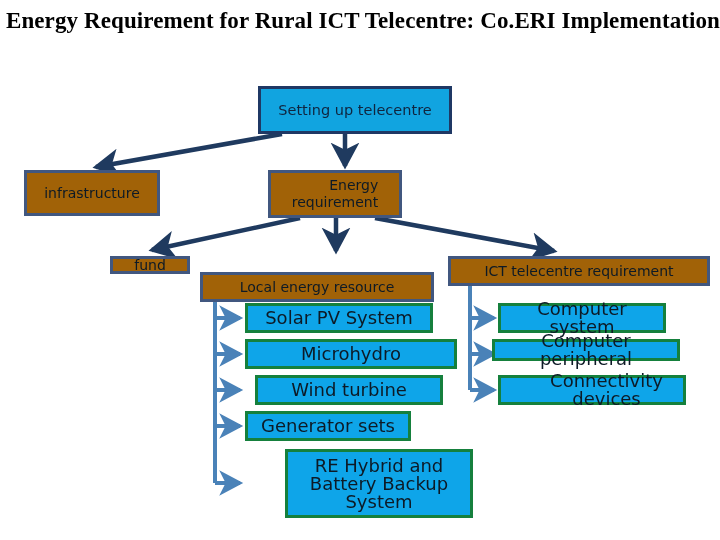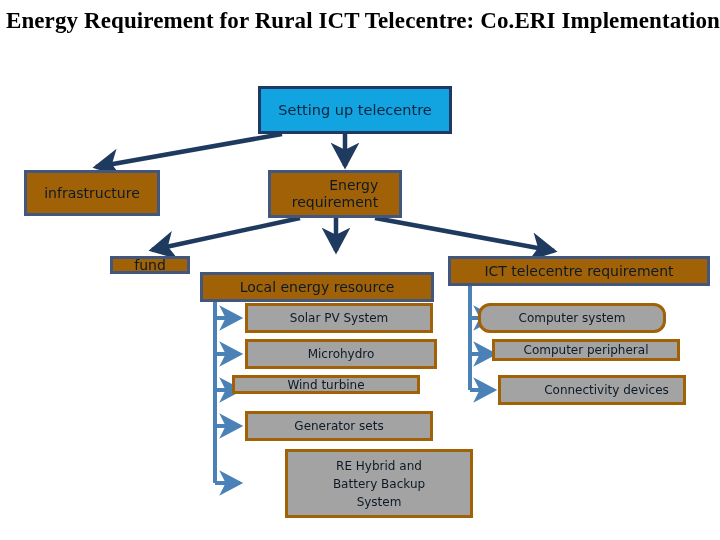--- a/index.html
+++ b/index.html
@@ -58,23 +58,23 @@
     color: #10253f;
     font-size: 14.5px;
   }
   .node-peach {
     background: #a16207;
     border: 3px solid #41577f;
     font-size: 14px;
     line-height: 17px;
   }
   .node-green {
-    background: #a3a3a3;
-    border: 3px solid #a16207;
-    font-size: 12px;
+    background: #0ea5e9;
+    border: 3px solid #15803d;
+    font-size: 18px;
     line-height: 18px;
   }
   .node .lbl {
     padding: 0 4px;
     white-space: pre-line;
   }
 </style>
 </head>
 <body>
 
@@ -151,39 +151,39 @@
   </div>
 
   <div class="node node-peach" style="left:448px; top:256px; width:262px; height:30px;">
     <span class="lbl">ICT telecentre requirement</span>
   </div>
 
   <div class="node node-green" style="left:245px; top:303px; width:188px; height:30px;">
     <span class="lbl">Solar PV System</span>
   </div>
 
-  <div class="node node-green" style="left:245px; top:339px; width:192px; height:30px;">
+  <div class="node node-green" style="left:245px; top:339px; width:212px; height:30px;">
     <span class="lbl">Microhydro</span>
   </div>
 
-  <div class="node node-green" style="left:232px; top:375px; width:188px; height:19px;">
+  <div class="node node-green" style="left:255px; top:375px; width:188px; height:30px;">
     <span class="lbl">Wind turbine</span>
   </div>
 
-  <div class="node node-green" style="left:245px; top:411px; width:188px; height:30px;justify-content:center;">
+  <div class="node node-green" style="left:245px; top:411px; width:166px; height:30px;justify-content:center;">
     <span class="lbl">Generator sets</span>
   </div>
 
   <div class="node node-green" style="left:245px; top:449px; width:188px; height:69px;margin-left:40px;">
     <span class="lbl">RE Hybrid and
 Battery Backup
 System</span>
   </div>
 
-  <div class="node node-green" style="left:478px; top:303px; width:188px; height:30px;border-radius:12px;">
+  <div class="node node-green" style="left:498px; top:303px; width:168px; height:30px;">
     <span class="lbl">Computer system</span>
   </div>
 
   <div class="node node-green" style="left:492px; top:339px; width:188px; height:22px;">
     <span class="lbl">Computer peripheral</span>
   </div>
 
   <div class="node node-green" style="left:498px; top:375px; width:188px; height:30px;padding-left:29px;">
     <span class="lbl">Connectivity devices</span>
   </div>

